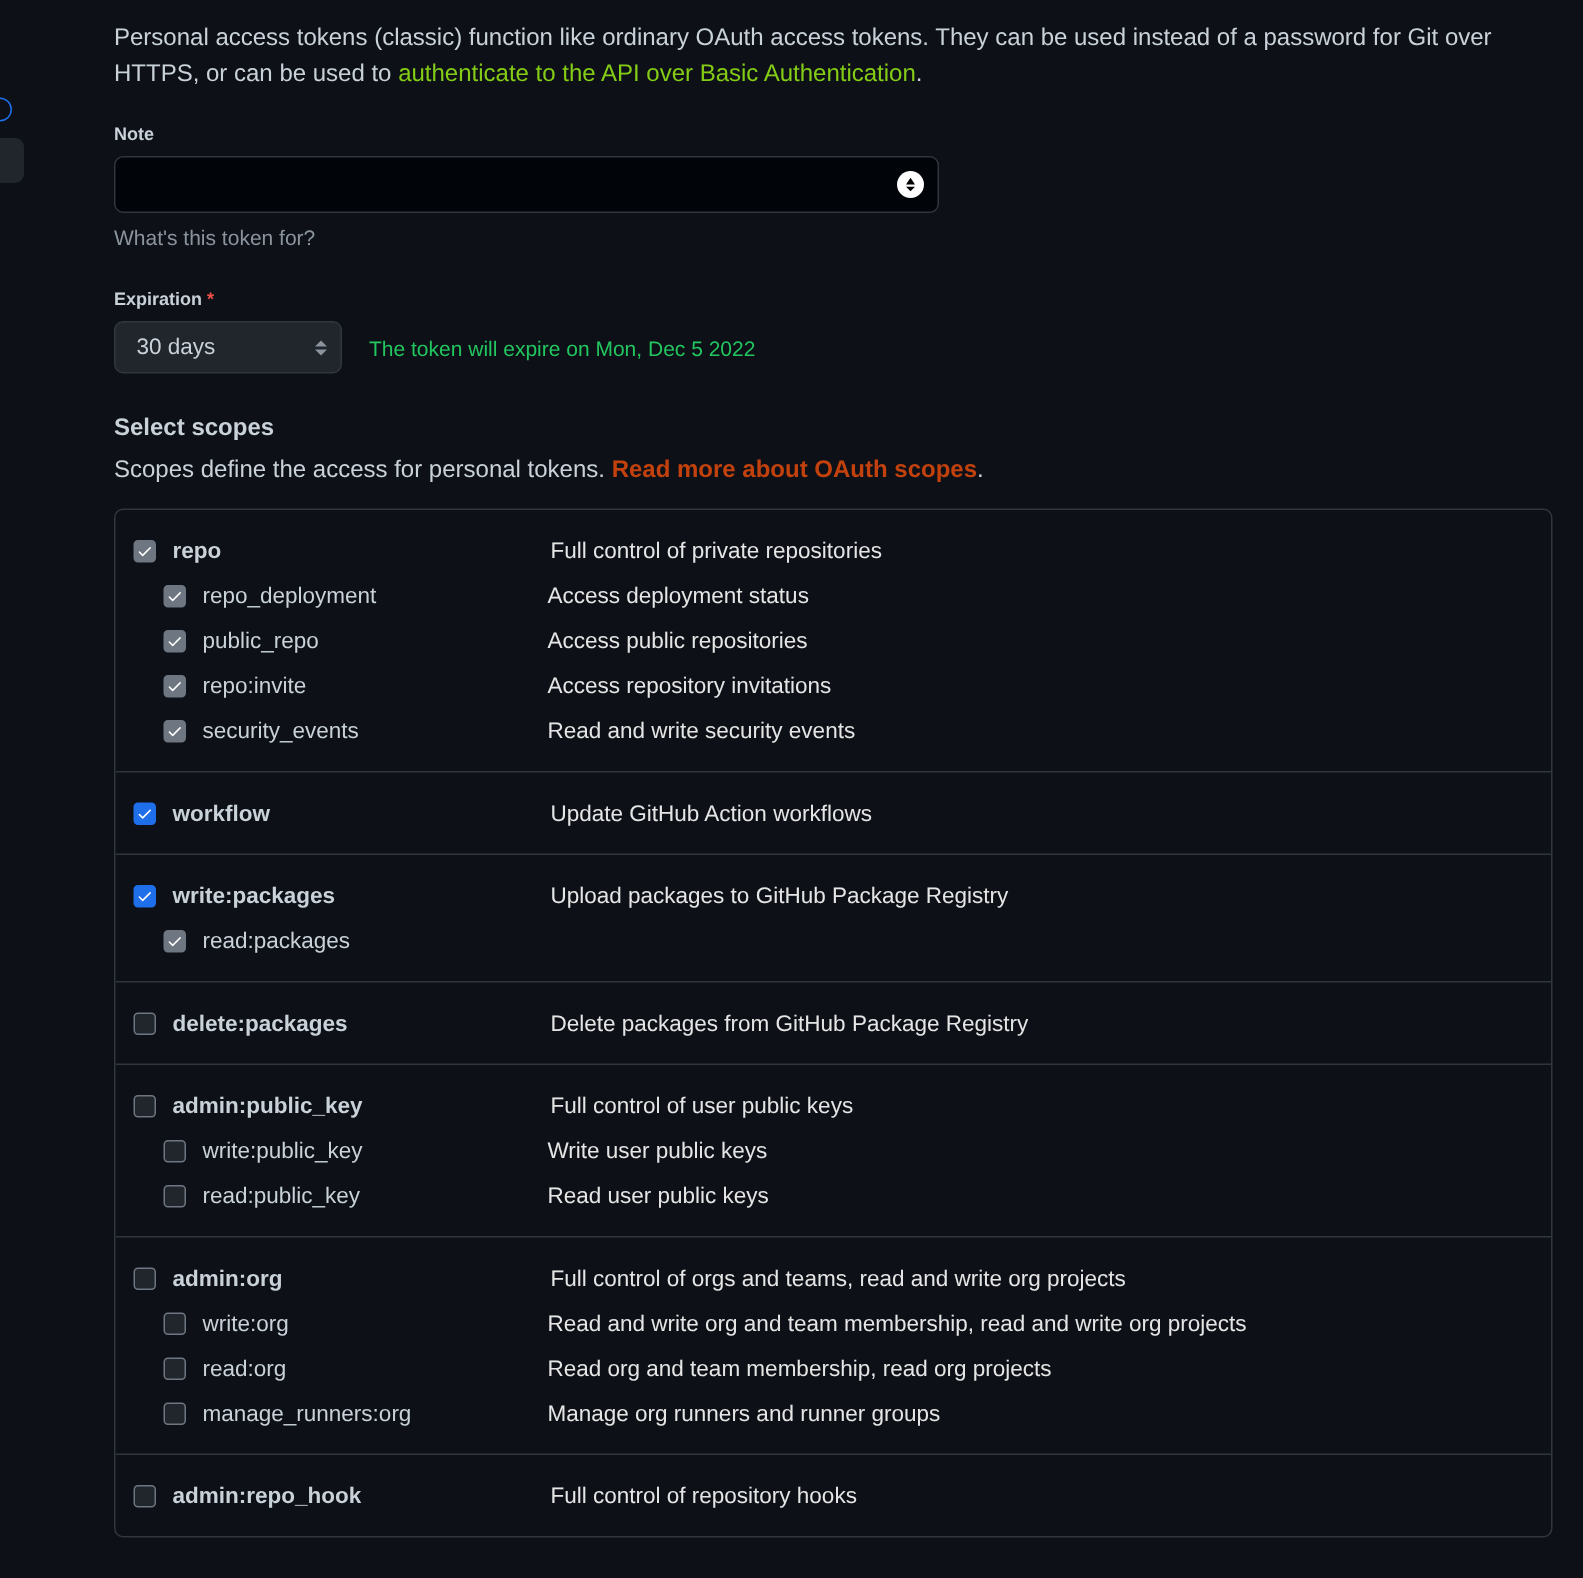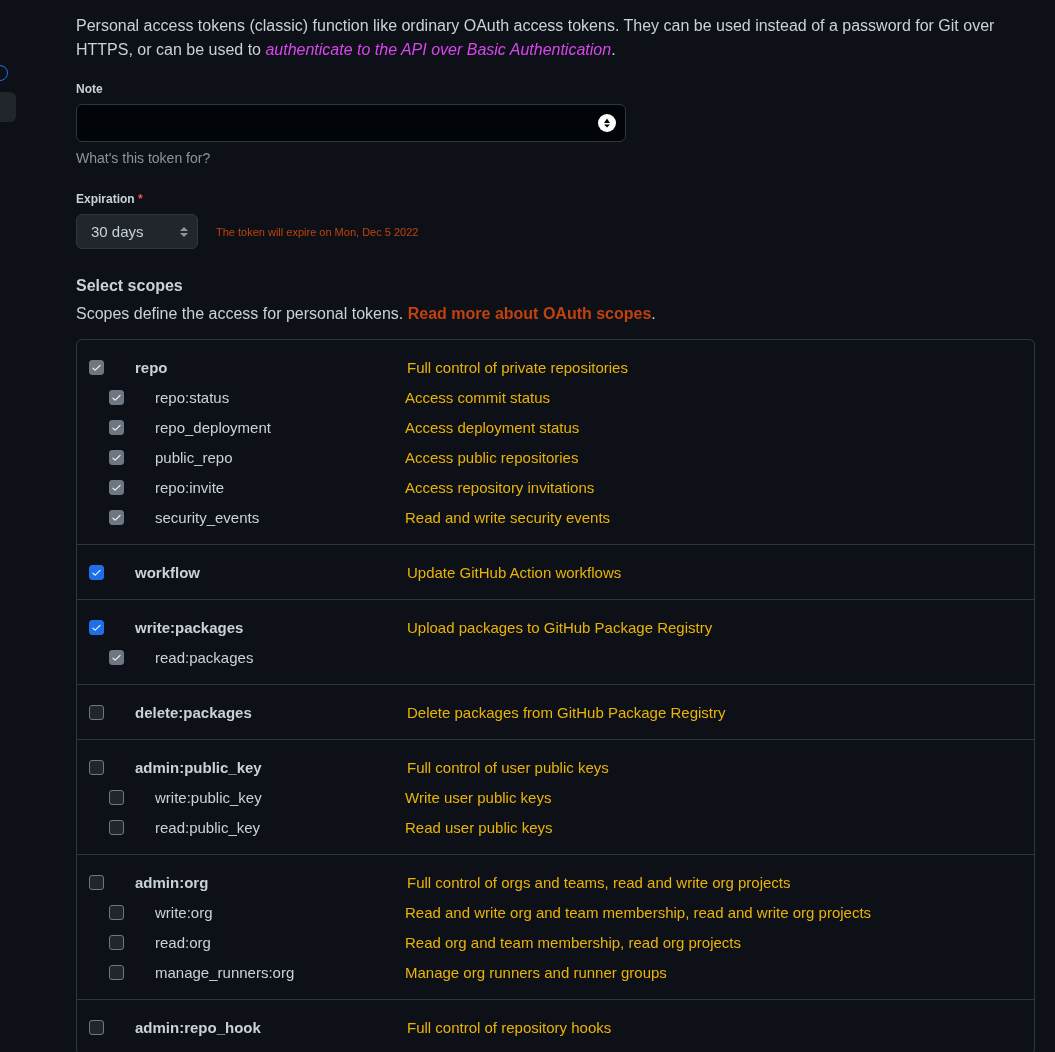--- a/index.html
+++ b/index.html
@@ -43,21 +43,21 @@
       left: 76px;
       top: 14px;
       right: 20px;
     }
     .intro {
       font-size: 16px;
       line-height: 1.5;
       color: #c9d1d9;
       margin-bottom: 20px;
     }
-    .intro a { color: #d946ef; text-decoration: none; font-style: italic; }
+    .intro a { color: #84cc16; text-decoration: none; }
     .label {
       font-size: 12px;
       font-weight: 600;
       color: #c9d1d9;
       margin-bottom: 8px;
       display: block;
     }
     .note-input-wrap { position: relative; width: 550px; margin-bottom: 8px; }
     .note-input {
       width: 100%;
@@ -94,77 +94,76 @@
     }
     .select {
       background: #21262d;
       border: 1px solid #30363d;
       color: #c9d1d9;
       border-radius: 6px;
       padding: 8px 32px 8px 14px;
       font-size: 15px;
       appearance: none;
       cursor: pointer;
-      width: 122px;
+      width: 152px;
     }
     .select-caret {
       position: absolute;
       right: 10px;
       top: 50%;
       transform: translateY(-50%);
       pointer-events: none;
       display: flex;
       flex-direction: column;
       gap: 2px;
     }
     .caret-up, .caret-down {
       width: 0; height: 0;
       border-left: 4px solid transparent;
       border-right: 4px solid transparent;
     }
     .caret-up { border-bottom: 4px solid #8b949e; }
     .caret-down { border-top: 4px solid #8b949e; }
-    .exp-text { color: #c2410c; font-size: 11px; }
+    .exp-text { color: #22c55e; font-size: 14px; }
     .section-title { font-size: 16px; font-weight: 600; margin-bottom: 10px; }
     .scopes-desc { font-size: 16px; margin-bottom: 16px; }
     .scopes-desc a { color: #c2410c; text-decoration: none; font-weight: bold; }
     .scopes-box {
       border: 1px solid #30363d;
       border-radius: 6px;
       overflow: hidden;
     }
     .scope-group { border-bottom: 1px solid #30363d; padding: 12px 0 12px 0; }
     .scope-group:last-child { border-bottom: none; }
     .scope-row {
       display: flex;
       align-items: center;
       padding: 4px 12px 4px 12px;
       min-height: 30px;
-      gap: 20px;
     }
     .scope-row.sub { padding-left: 32px; }
     .chk-col { width: 26px; flex: 0 0 26px; display: flex; align-items: center; }
     .chk {
       width: 15px; height: 15px;
       border: 1px solid #6e7681;
       border-radius: 3px;
       background: #21262d;
       display: inline-flex;
       align-items: center;
       justify-content: center;
       cursor: pointer;
       flex-shrink: 0;
     }
     .chk.grey-checked { background: #6e7681; border-color: #6e7681; }
     .chk.blue-checked { background: #1f6feb; border-color: #1f6feb; }
     .chk svg { width: 11px; height: 11px; display: none; }
     .chk.grey-checked svg, .chk.blue-checked svg { display: block; }
     .name-col { width: 252px; flex: 0 0 252px; font-weight: 600; color: #c9d1d9; font-size: 15px; }
     .scope-row.sub .name-col { width: 230px; flex: 0 0 230px; font-weight: 400; }
-    .desc-col { color: #eab308; font-size: 15px; }
+    .desc-col { color: #e5e5e5; font-size: 15px; }
   </style>
 </head>
 <body>
 
 <div class="sidebar-stub">
   <div class="sidebar-bubble"></div>
   <div class="sidebar-tab"></div>
 </div>
 
 <div class="content">
@@ -219,31 +218,20 @@
           <span class="desc-col">Full control of private repositories</span>
         </div>
         <div class="scope-row sub">
           <span class="chk-col">
             <span class="chk grey-checked">
               <svg viewBox="0 0 16 16">
                 <path fill="#fff" d="M13.78 4.22a.75.75 0 010 1.06l-7.25 7.25a.75.75 0 01-1.06 0L2.22 9.28a.75.75 0 011.06-1.06L6 10.94l6.72-6.72a.75.75 0 011.06 0z"></path>
               </svg>
             </span>
           </span>
-          <span class="name-col">repo:status</span>
-          <span class="desc-col">Access commit status</span>
-        </div>
-        <div class="scope-row sub">
-          <span class="chk-col">
-            <span class="chk grey-checked">
-              <svg viewBox="0 0 16 16">
-                <path fill="#fff" d="M13.78 4.22a.75.75 0 010 1.06l-7.25 7.25a.75.75 0 01-1.06 0L2.22 9.28a.75.75 0 011.06-1.06L6 10.94l6.72-6.72a.75.75 0 011.06 0z"></path>
-              </svg>
-            </span>
-          </span>
           <span class="name-col">repo_deployment</span>
           <span class="desc-col">Access deployment status</span>
         </div>
         <div class="scope-row sub">
           <span class="chk-col">
             <span class="chk grey-checked">
               <svg viewBox="0 0 16 16">
                 <path fill="#fff" d="M13.78 4.22a.75.75 0 010 1.06l-7.25 7.25a.75.75 0 01-1.06 0L2.22 9.28a.75.75 0 011.06-1.06L6 10.94l6.72-6.72a.75.75 0 011.06 0z"></path>
               </svg>
             </span>

